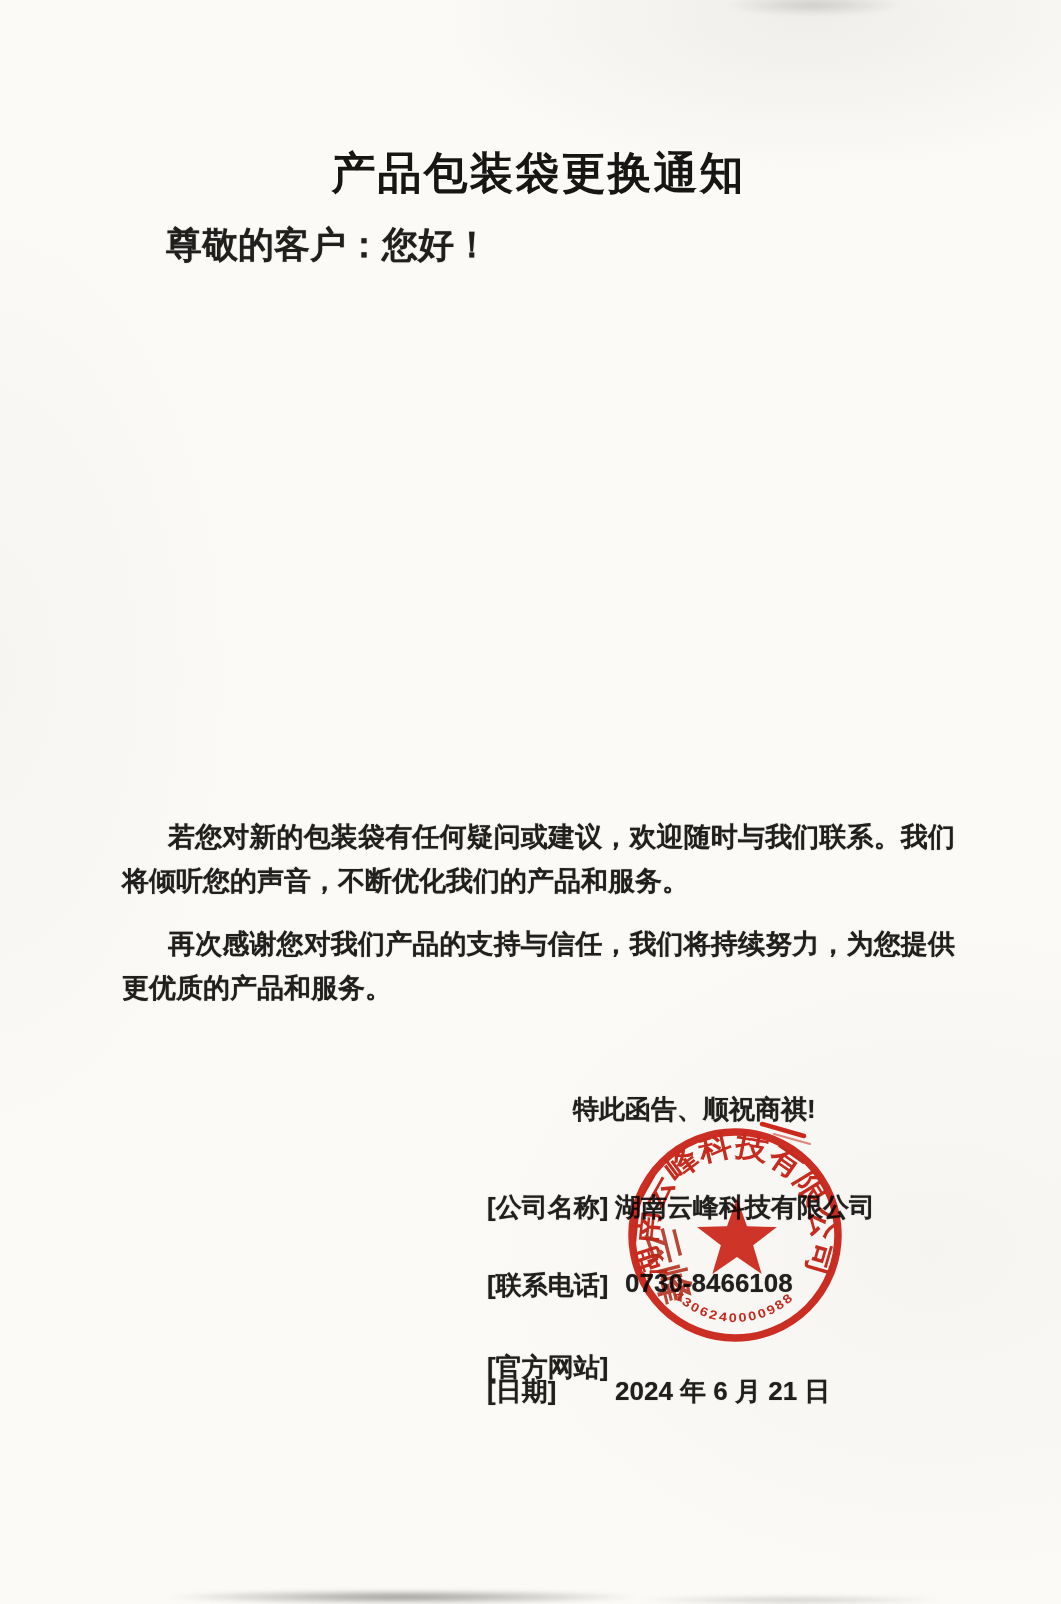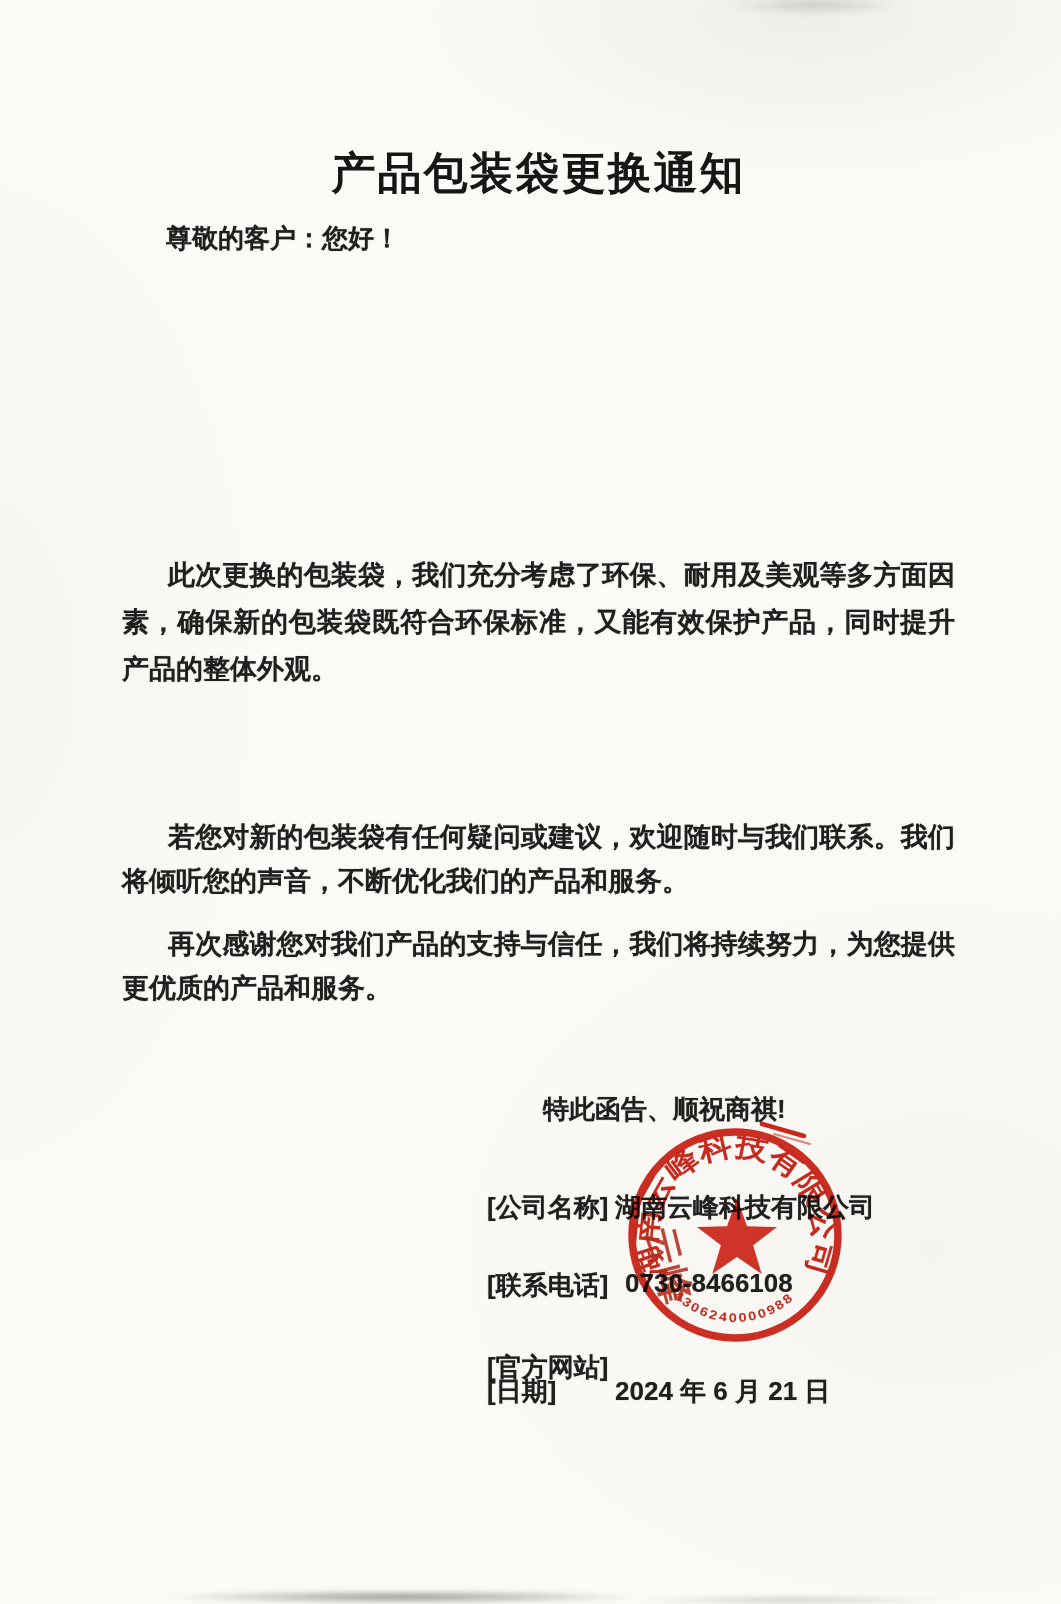--- a/index.html
+++ b/index.html
@@ -11,31 +11,31 @@
       radial-gradient(ellipse 700px 520px at 88% 78%, rgba(190,188,183,0.09), transparent 72%),
       #fbfaf7;
     font-family:"Liberation Sans", sans-serif;
   }
   .ink { color:#211f1d; text-shadow:0 0 1px rgba(33,31,29,0.5); }
   .title {
     position:absolute; top:136px; left:0; width:100%; margin:8px;
     text-align:center; font-family:"Liberation Serif", serif;
     font-size:44px; font-weight:700; letter-spacing:2px; color:#181614;
   }
-  .greeting { position:absolute; left:166px; top:221px; font-size:26px; font-weight:700; }
+  .greeting { position:absolute; left:166px; top:221px; font-size:36px; font-weight:700; }
   .para {
     position:absolute; left:122px; width:833px; margin:0;
     font-size:27px; font-weight:700; text-align:justify; text-indent:46px;
   }
   .p1 { top:291px; line-height:60px; }
   .p2 { top:552px; line-height:47px; }
   .p3 { top:664px; line-height:44px; }
   .p4 { top:815px; line-height:44px; }
   .p5 { top:922px; line-height:44px; }
-  .signoff { position:absolute; left:543px; top:1092px; font-size:26px; font-weight:700; }
+  .signoff { position:absolute; left:573px; top:1092px; font-size:26px; font-weight:700; }
   .info-row { position:absolute; left:487px; display:flex; font-size:26px; font-weight:700; }
   .row-0 { top:1190px;align-items:flex-end; } .row-1 { top:1268px;gap:10px; } .row-2 { top:1350px; } .row-3 { top:1374px; }
   .info-label { flex:0 0 auto; width:128px; white-space:nowrap; }
   .info-value { white-space:nowrap; }
   .stamp {
     position:absolute; left:604px; top:1104px; width:262px; height:262px;
     mix-blend-mode:multiply; opacity:0.95;
   }
   .seal-text { font-family:"Liberation Sans", sans-serif; font-weight:700; }
   .red-tick { position:absolute; left:748px; top:1112px; width:110px; height:50px; mix-blend-mode:multiply; }
@@ -57,21 +57,20 @@
 </style>
 </head>
 <body>
 
 <div class="page">
 
   <h1 class="title">产品包装袋更换通知</h1>
 
   <div class="greeting ink">尊敬的客户：您好！</div>
 
-  <p class="para p2 ink">此次更换的包装袋，我们充分考虑了环保、耐用及美观等多方面因素，确保新的包装袋既符合环保标准，又能有效保护产品，同时提升产品的整体外观。</p>
   <p class="para p5 ink">再次感谢您对我们产品的支持与信任，我们将持续努力，为您提供更优质的产品和服务。</p>
   <p class="para p4 ink">若您对新的包装袋有任何疑问或建议，欢迎随时与我们联系。我们将倾听您的声音，不断优化我们的产品和服务。</p>
 
   <div class="signoff ink">特此函告、顺祝商祺!</div>
 
   <div class="info-row row-0 ink">
     <span class="info-label">[公司名称]</span>
     <span class="info-value">湖南云峰科技有限公司</span>
   </div>
   <div class="info-row row-1 ink">

